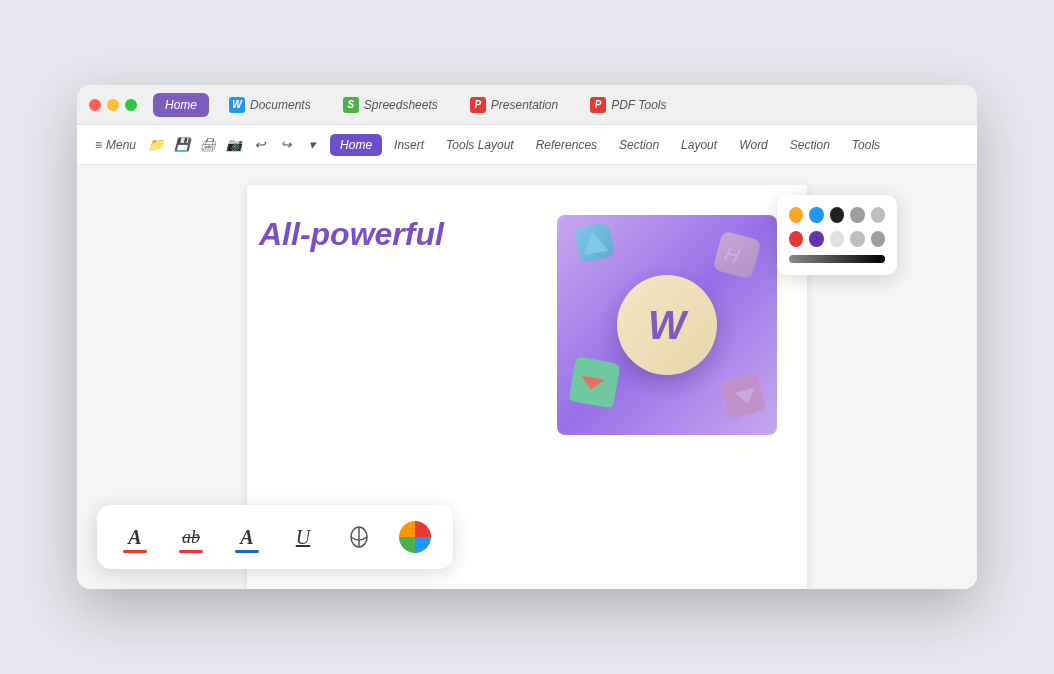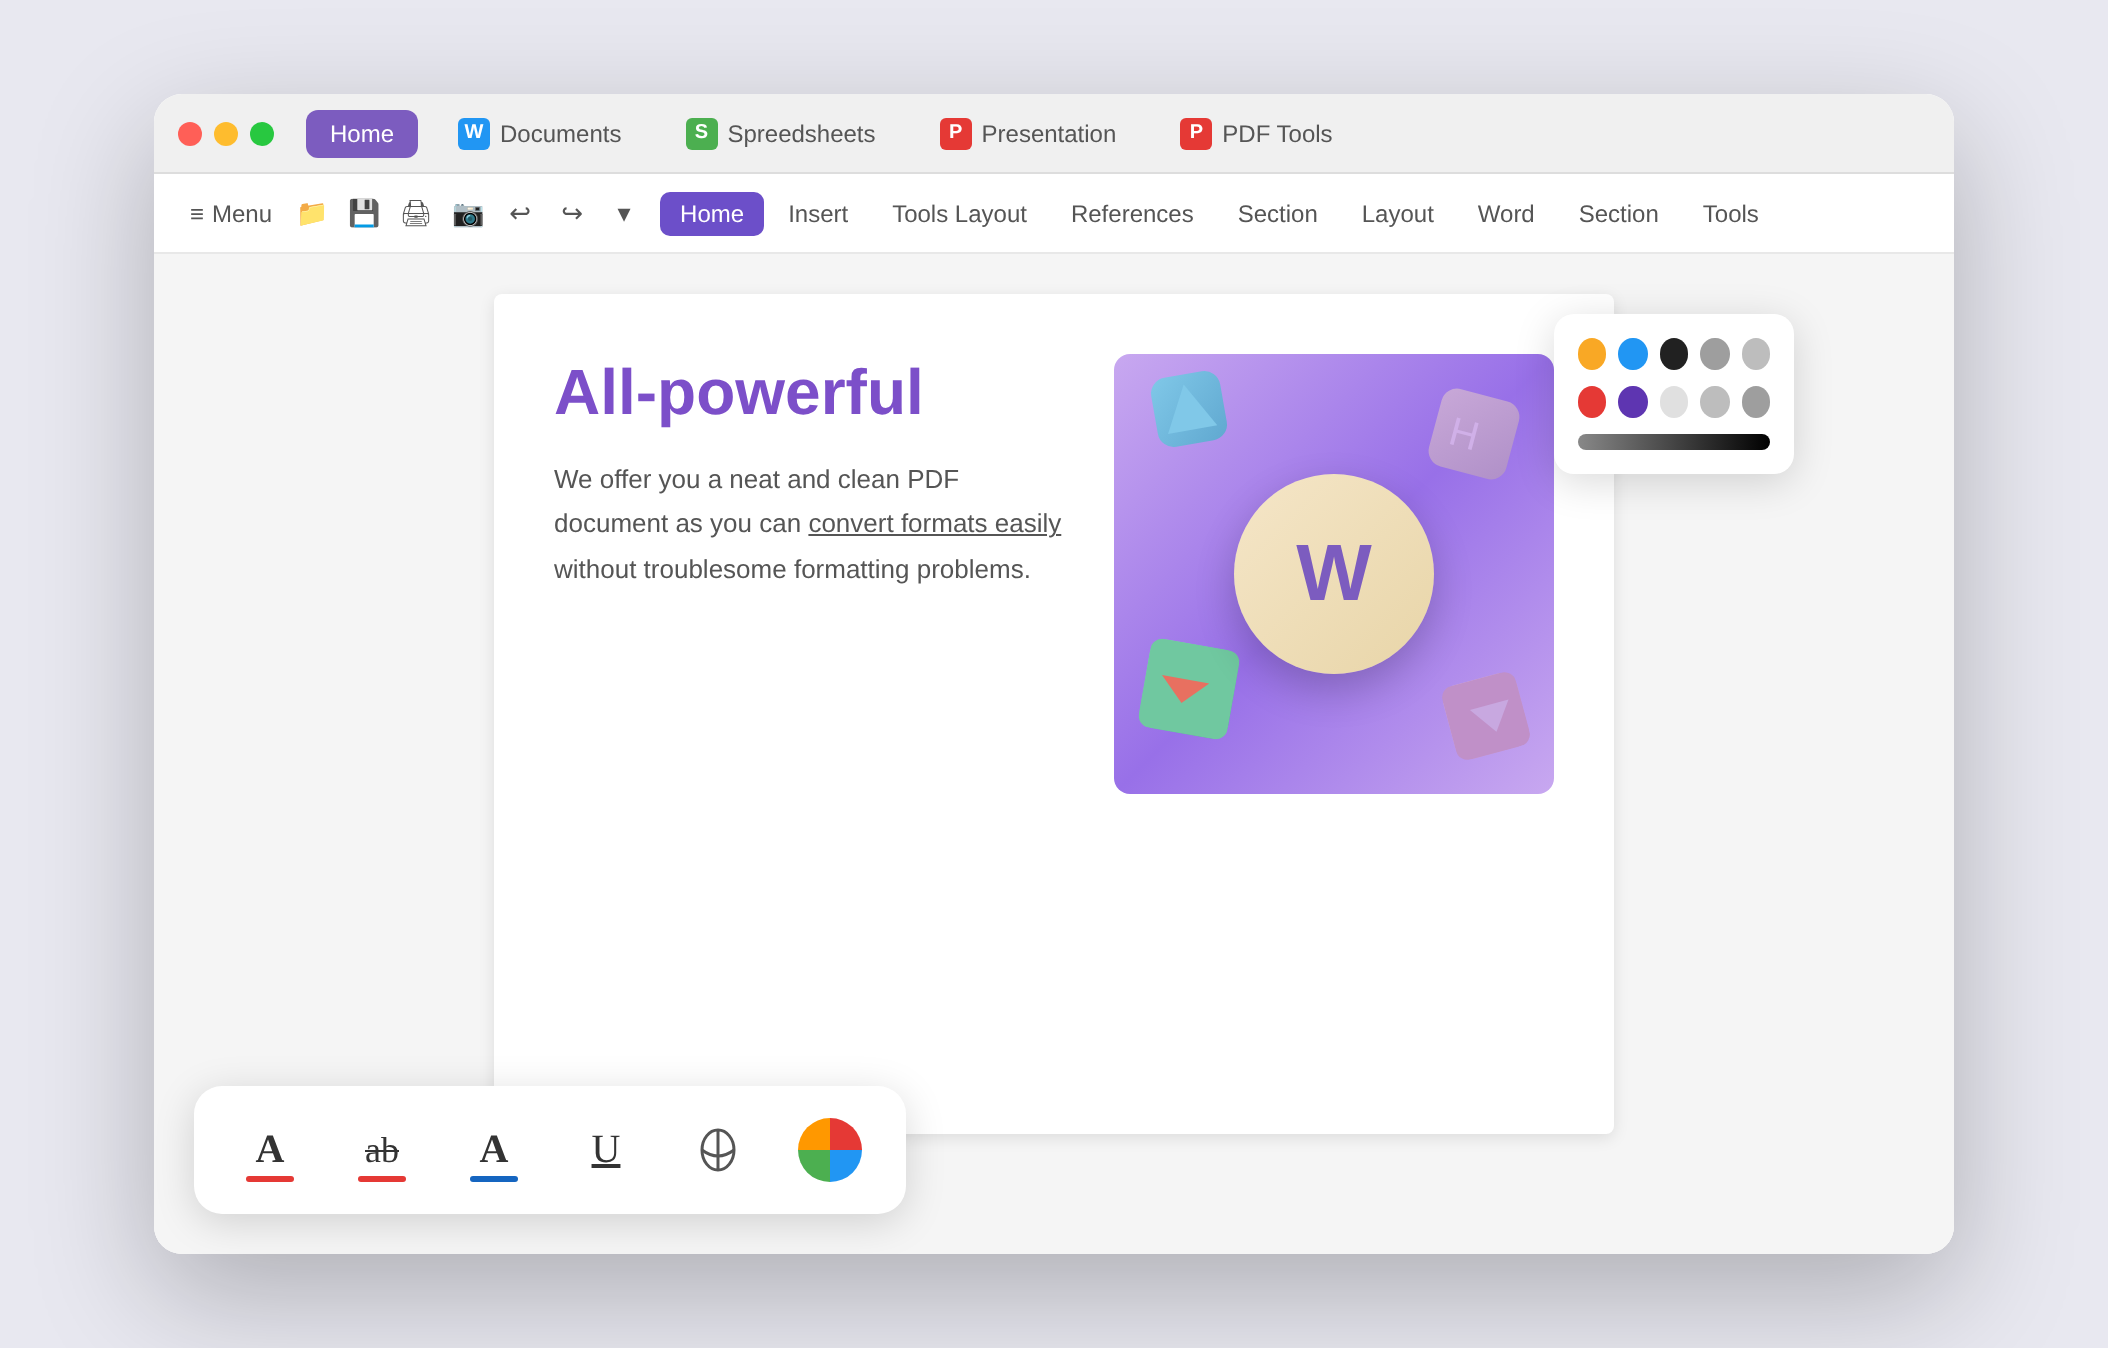--- a/index.html
+++ b/index.html
@@ -6,28 +6,29 @@
     body {
       background: #e8e8f0;
       display: flex;
       align-items: center;
       justify-content: center;
       min-height: 100vh;
       font-family: -apple-system, BlinkMacSystemFont, 'Segoe UI', sans-serif;
     }
     .app-window {
       width: 900px;
-      height: 580px;
+      height: 504px;
       background: #fff;
       border-radius: 14px;
       box-shadow: 0 20px 60px rgba(0,0,0,0.25);
       overflow: hidden;
       position: relative;
       display: flex;
       flex-direction: column;
+      font-style: italic;
     }
     
     .title-bar {
       background: #f0f0f0;
       display: flex;
       align-items: center;
       padding: 0 12px;
       height: 40px;
       border-bottom: 1px solid #ddd;
       gap: 8px;
@@ -140,21 +141,21 @@
       padding: 20px;
       position: relative;
     }
     .document-page {
       background: #fff;
       width: 100%;
       max-width: 560px;
       min-height: 420px;
       border-radius: 4px;
       box-shadow: 0 2px 8px rgba(0,0,0,0.1);
-      padding: 30px 30px 30px 30px;
+      padding: 30px 30px 30px 12px;
       display: flex;
       flex-direction: column;
       gap: 16px;
       position: relative;
     }
     .hero-section {
       display: flex;
       gap: 24px;
       align-items: flex-start;
     }
@@ -396,23 +397,20 @@
     </div>
   </div>
 
   <div class="main-content">
     <div class="document-area">
       <div class="document-page">
         <div class="hero-section">
           <div class="hero-text">
             <div class="hero-title">
               <span>All-powerful</span><br>
-            </div>
-            <div class="hero-description">
-              We offer you a neat and clean PDF document as you can <span class="underline-text">convert formats easily</span> without troublesome formatting problems.
             </div>
           </div>
           <div class="hero-image">
 
             <div class="floating-element float-1">
               <svg width="40" height="40" viewBox="0 0 40 40">
                 <text x="8" y="28" font-size="20" fill="#d0b0e8">H</text>
               </svg>
             </div>
             <div class="floating-element float-2">

